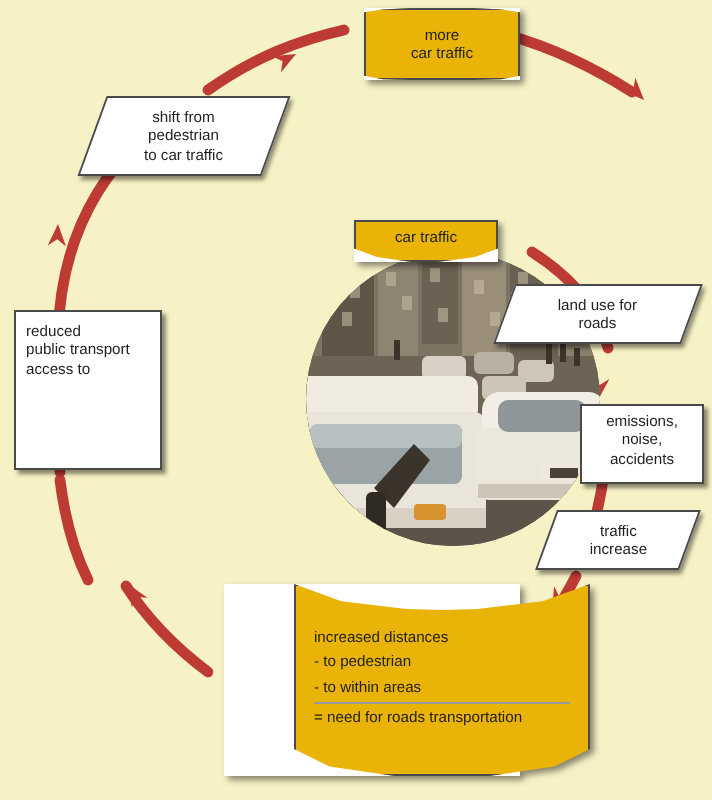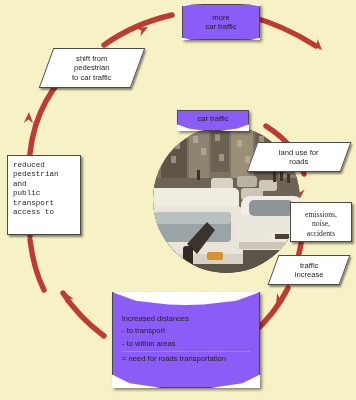--- a/index.html
+++ b/index.html
@@ -35,38 +35,38 @@
   }
   .node .txt{display:block;}
 
   
   .rect{
     border:0.7px solid #4a4a4a;
     box-shadow:2px 2px 2px rgba(0,0,0,.45);
     text-align:center;
     padding:3px 4px;
   }
-  .rect-left{text-align:left;font-family:Liberation Mono, monospace;}
+  .rect-left{text-align:left;}
 
   
   .para{
     transform:skewX(-20deg);
     border:0.7px solid #4a4a4a;
     box-shadow:2px 2px 2px rgba(0,0,0,.45);
     text-align:center;
     padding:3px 4px;
   }
   .para > .inner{transform:skewX(20deg);display:block;}
 
   
   .banner{
     filter:drop-shadow(2px 2px 1.6px rgba(0,0,0,.45));
   }
   .banner .face{
-    background:#8b5cf6;
+    background:#eab308;
     width:100%;height:100%;
     box-sizing:border-box;
   }
 
   .hr{
     border:0;border-top:0.8px solid #9a9a9a;
     margin:2.5px 0 2px 0;
   }
   .li{white-space:nowrap;}
 </style>
@@ -205,46 +205,45 @@
   <div class="node para" style="left:46px;top:48px;width:92px;height:40px;display:flex;align-items:center;justify-content:center;">
     <div class="inner" style="text-align:center;">
       <span class="txt">shift from</span>
       <span class="txt">pedestrian</span>
       <span class="txt">to car traffic</span>
     </div>
   </div>
 
   <div class="node rect rect-left" style="left:7px;top:155px;width:74px;height:80px;padding:5px 5px;">
     <span class="txt">reduced</span>
-    <span class="txt">pedestrian and</span>
     <span class="txt">public transport</span>
     <span class="txt">access to</span>
   </div>
 
   <div class="node banner" style="left:112px;top:292px;width:148px;height:96px;">
     <div class="face" style="
         clip-path: polygon(0% 0%, 16% 9%, 38% 13%, 50% 13.5%, 62% 13%, 84% 9%, 100% 0%,
                            100% 86%, 88% 95%, 66% 100%, 50% 100%, 34% 100%, 12% 95%, 0% 86%);
-        border:0.7px solid #4a4a4a;padding:21px 9px 8px 9px;">
+        border:0.7px solid #4a4a4a;padding:21px 9px 8px 9px;margin-left:35px;">
       <span class="txt">increased distances</span>
-      <span class="txt li" style="margin-top:3px;">- to transport</span>
+      <span class="txt li" style="margin-top:3px;">- to pedestrian</span>
       <span class="txt li" style="margin-top:3px;">- to within areas</span>
       <hr class="hr">
       <span class="txt li">= need for roads transportation</span>
     </div>
   </div>
 
   <div class="node para" style="left:273px;top:255px;width:72px;height:30px;display:flex;align-items:center;justify-content:center;">
     <div class="inner" style="text-align:center;">
       <span class="txt">traffic</span>
       <span class="txt">increase</span>
     </div>
   </div>
 
-  <div class="node rect" style="left:290px;top:202px;width:62px;height:40px;display:flex;align-items:flex-end;justify-content:center;font-family:Liberation Serif, serif;">
+  <div class="node rect" style="left:290px;top:202px;width:62px;height:40px;display:flex;align-items:flex-start;justify-content:center;">
     <div style="text-align:center;">
       <span class="txt">emissions,</span>
       <span class="txt">noise,</span>
       <span class="txt">accidents</span>
     </div>
   </div>
 
   <div class="node para" style="left:252px;top:142px;width:94px;height:30px;display:flex;align-items:center;justify-content:center;">
     <div class="inner" style="text-align:center;">
       <span class="txt">land use for</span>

